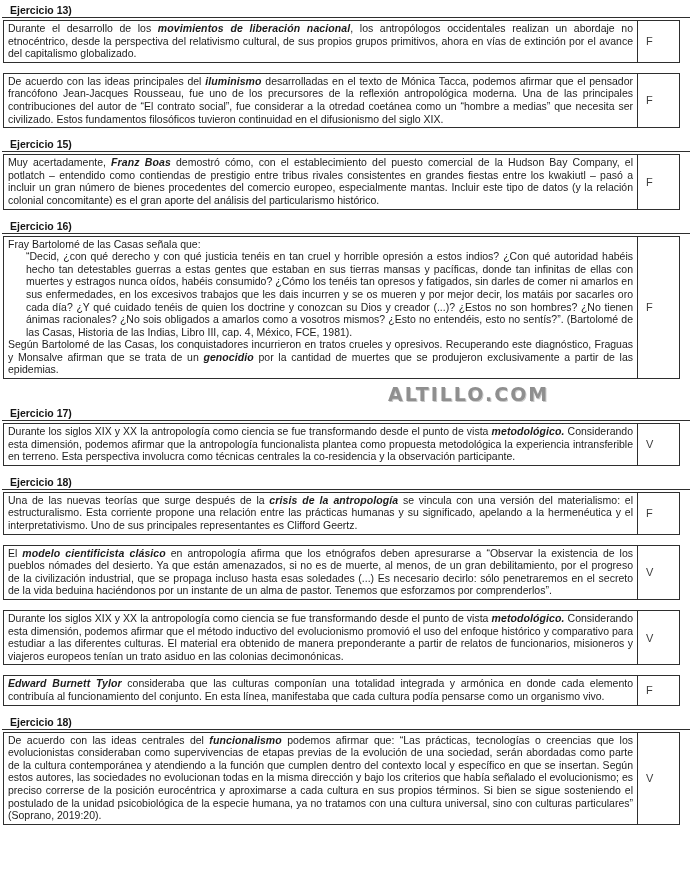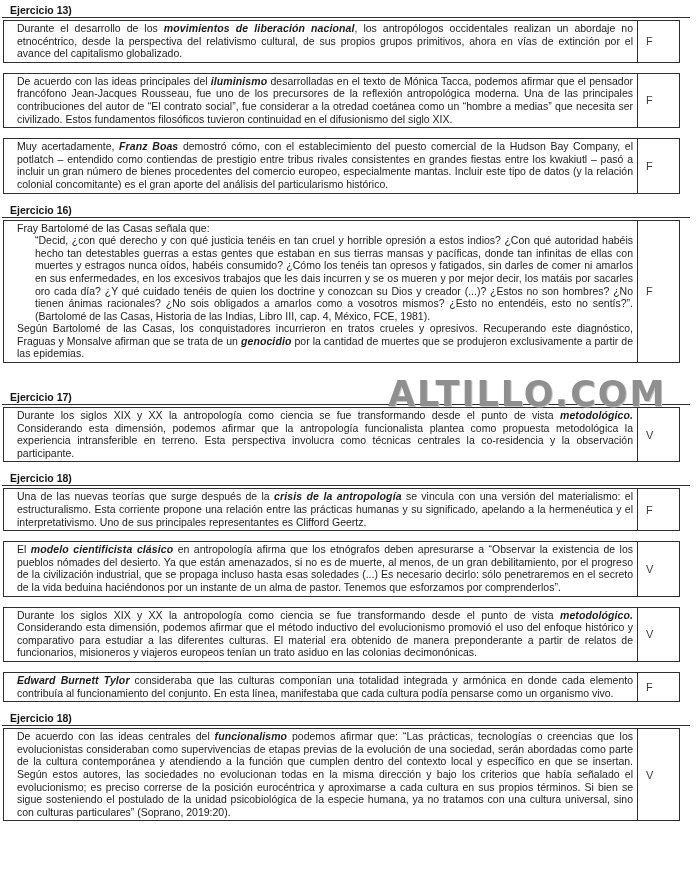--- a/index.html
+++ b/index.html
@@ -12,38 +12,38 @@
   .exercise{margin:0 8px 10px 0;}
   
   #exercises .exercise:nth-child(5){margin-top:28px;}
   .ex-heading{
     font-size:10.5px;font-weight:bold;line-height:12px;
     padding:0 0 1px 8px;margin:0 2px 2px 2px;
     border-bottom:1px solid #2e2e2e;color:#141414;
   }
   .ex-table{
     display:flex;margin-left:3px;width:677px;
-    border:1px solid #2e2e2e;box-sizing:border-box;background:#fff;padding-left:9px;
+    border:1px solid #2e2e2e;box-sizing:border-box;background:#fff;
   }
   .ex-text{
     flex:1;padding:1px 4px 2px 4px;
     font-size:10.5px;line-height:12.6px;min-width:0;
   }
   .para{margin:0;text-align:justify;}
   .para.indent{padding-left:18px;}
   .para b i{letter-spacing:0.1px;}
   .ex-answer{
     width:42px;flex:0 0 42px;border-left:1px solid #2e2e2e;
     display:flex;align-items:center;box-sizing:border-box;
     padding-left:8px;font-size:11px;color:#3c3c3c;
   }
   .watermark{
     position:absolute;top:381px;left:388px;
     font-family:"DejaVu Sans",sans-serif;font-weight:bold;
-    font-size:35px;letter-spacing:2px;line-height:27px;
+    font-size:19px;letter-spacing:2px;line-height:27px;
     color:#8f8f8f;text-shadow:1px 1px 0 #c9c9c9;
     white-space:nowrap;pointer-events:none;
   }
 </style>
 </head>
 <body>
 
 <div class="page">
   <div id="exercises">
       <section class="exercise">
@@ -61,20 +61,21 @@
         <div class="ex-table">
           <div class="ex-text">
             <p class="para">De acuerdo con las ideas principales del <b><i>iluminismo</i></b> desarrolladas en el texto de Mónica Tacca, podemos afirmar que el pensador francófono Jean-Jacques Rousseau, fue uno de los precursores de la reflexión antropológica moderna. Una de las principales contribuciones del autor de “El contrato social”, fue considerar a la otredad coetánea como un “hombre a medias” que necesita ser civilizado. Estos fundamentos filosóficos tuvieron continuidad en el difusionismo del siglo XIX.</p>
           </div>
           <div class="ex-answer">
             <span>F</span>
           </div>
         </div>
       </section>
       <section class="exercise">
+        <div class="ex-heading">Ejercicio 15)</div>
         <div class="ex-table">
           <div class="ex-text">
             <p class="para">Muy acertadamente, <b><i>Franz Boas</i></b> demostró cómo, con el establecimiento del puesto comercial de la Hudson Bay Company, el potlatch – entendido como contiendas de prestigio entre tribus rivales consistentes en grandes fiestas entre los kwakiutl – pasó a incluir un gran número de bienes procedentes del comercio europeo, especialmente mantas. Incluir este tipo de datos (y la relación colonial concomitante) es el gran aporte del análisis del particularismo histórico.</p>
           </div>
           <div class="ex-answer">
             <span>F</span>
           </div>
         </div>
       </section>
       <section class="exercise">

